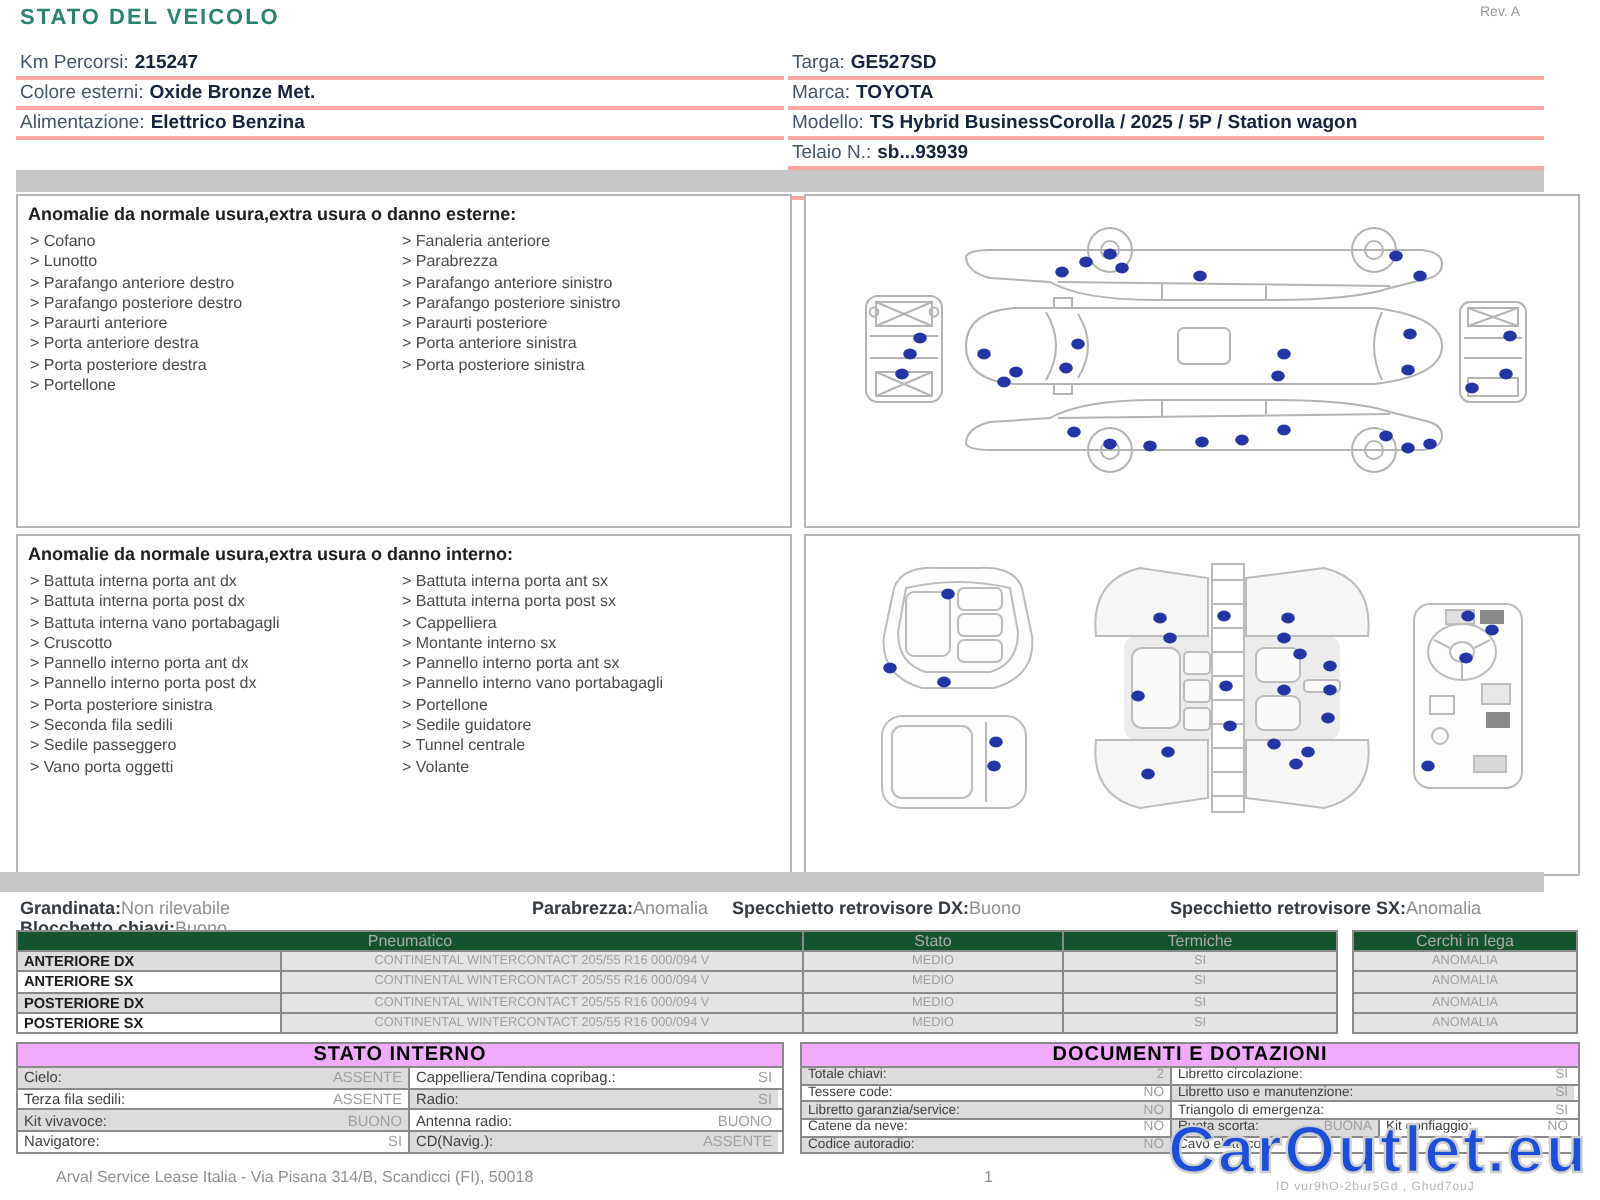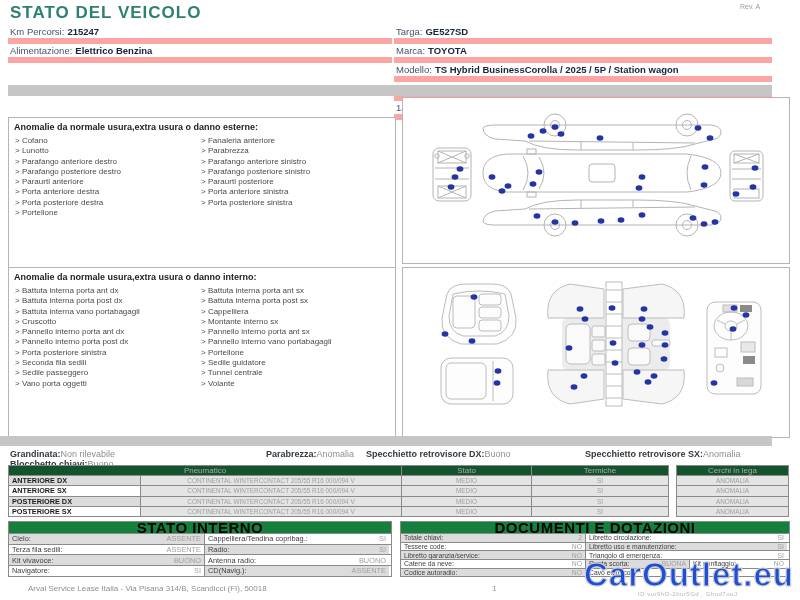--- a/index.html
+++ b/index.html
@@ -2,34 +2,34 @@
 <html><head>
 <meta charset="utf-8">
 <style>
   html,body{margin:0;padding:0;}
   body{
     width:800px;height:600px;position:relative;overflow:hidden;
     background:#ffffff;font-family:"Liberation Sans", sans-serif;color:#222;
   }
   .abs{position:absolute;}
   
-  .title{left:10px;top:3px;font-size:17px;font-weight:bold;color:#2d8170;letter-spacing:1px;}
+  .title{left:10px;top:3px;font-size:11px;font-weight:bold;color:#2d8170;letter-spacing:1px;}
   .rev{left:740px;top:3px;font-size:7px;color:#9a9a9a;}
   .kvblock{display:block;}
-  .kvrow{border-bottom:6px solid #fca5a5;font-size:9.5px;padding:1px 0 1px 2px;height:11px;white-space:nowrap;overflow:hidden;}
+  .kvrow{border-bottom:2px solid #fca5a5;font-size:9.5px;padding:1px 0 1px 2px;height:11px;white-space:nowrap;overflow:hidden;}
   .kl{color:#44546a;}
   .kvv{color:#15233c;font-weight:bold;margin-left:3px;}
   .kvleft{left:8px;top:25px;width:384px;}
   .kvright{left:394px;top:25px;width:378px;}
   
   .bar1{left:8px;top:85px;width:764px;height:11px;background:#c6c6c6;}
   .bar2{left:0px;top:436px;width:772px;height:10px;background:#c6c6c6;}
   
   .abox{border:1px solid #b5b5b5;background:#fff;}
-  .extbox{left:8px;top:97px;width:386px;height:165px;margin-top:20px;}
+  .extbox{left:8px;top:97px;width:386px;height:165px;}
   .intbox{left:8px;top:267px;width:386px;height:169px;}
   .atitle{font-size:9px;font-weight:bold;color:#1d1d1d;padding:4px 5px 2px 5px;}
   .acols{display:flex;padding:2px 4px 0 6px;}
   .alist{width:186px;font-size:8px;color:#4a4a4a;line-height:10.3px;}
   .alist + .alist{width:182px;}
   .aitem{white-space:normal;}
   
   .dbox{border:1px solid #b5b5b5;background:#fff;}
   .extdiag{left:402px;top:97px;width:386px;height:165px;}
   .intdiag{left:402px;top:267px;width:386px;height:169px;}
@@ -47,21 +47,21 @@
   .tth{font-size:8px;color:#ababab;text-align:center;background:#14532d;line-height:10px;}
   .c12{grid-column:1/3;}
   .tl{font-size:7.3px;font-weight:bold;color:#1c1c1c;padding-left:3px;line-height:10.25px;}
   .td,.tv{font-size:6.4px;color:#9f9f9f;text-align:center;background:#e4e4e4;line-height:10.25px;}
   .tl.g{background:#dcdcdc;}
   .tl.w{background:#ffffff;}
   
   .btable{border:1px solid #8a8a8a;}
   .sitable{left:8px;top:521px;width:382px;}
   .dtable{left:400px;top:521px;width:388px;}
-  .bhead{background:#15803d;border-bottom:1px solid #8a8a8a;font-size:15px;font-weight:bold;color:#000;
+  .bhead{background:#f0abfc;border-bottom:1px solid #8a8a8a;font-size:10px;font-weight:bold;color:#000;
          text-align:center;height:11px;line-height:11px;letter-spacing:0.5px;}
   .brow{display:flex;border-bottom:1px solid #8a8a8a;}
   .brow:last-child{border-bottom:none;}
   .bcell{display:flex;justify-content:space-between;align-items:center;border-right:1px solid #8a8a8a;
          padding:0 3px;box-sizing:border-box;overflow:hidden;white-space:nowrap;}
   .bcell:last-child{border-right:none;}
   .sitable .bcell{height:9.7px;font-size:7.4px;}
   .dtable .bcell{height:7.7px;font-size:6.8px;}
   .blabel{color:#3f3f3f;}
   .bval{color:#9f9f9f;margin-left:4px;}
@@ -77,20 +77,21 @@
   .wmid{left:638px;top:591px;font-size:6px;color:#b5b5b5;letter-spacing:0.5px;}
 </style>
 </head>
 <body>
 
 <div class="abs title">STATO DEL VEICOLO</div>
 <div class="abs rev">Rev. A</div>
 
 <div class="abs kvblock kvleft">
   <div class="kvrow"><span class="kl">Km Percorsi:</span><span class="kvv">215247</span></div>
+  <div class="kvrow"><span class="kl">Colore esterni:</span><span class="kvv">Oxide Bronze Met.</span></div>
   <div class="kvrow"><span class="kl">Alimentazione:</span><span class="kvv">Elettrico Benzina</span></div>
 </div>
 
 <div class="abs kvblock kvright">
   <div class="kvrow"><span class="kl">Targa:</span><span class="kvv">GE527SD</span></div>
   <div class="kvrow"><span class="kl">Marca:</span><span class="kvv">TOYOTA</span></div>
   <div class="kvrow"><span class="kl">Modello:</span><span class="kvv">TS Hybrid BusinessCorolla / 2025 / 5P / Station wagon</span></div>
   <div class="kvrow"><span class="kl">Telaio N.:</span><span class="kvv">sb...93939</span></div>
   <div class="kvrow"><span class="kl">1a imm.:</span><span class="kvv">24/02/2021</span></div>
 </div>

